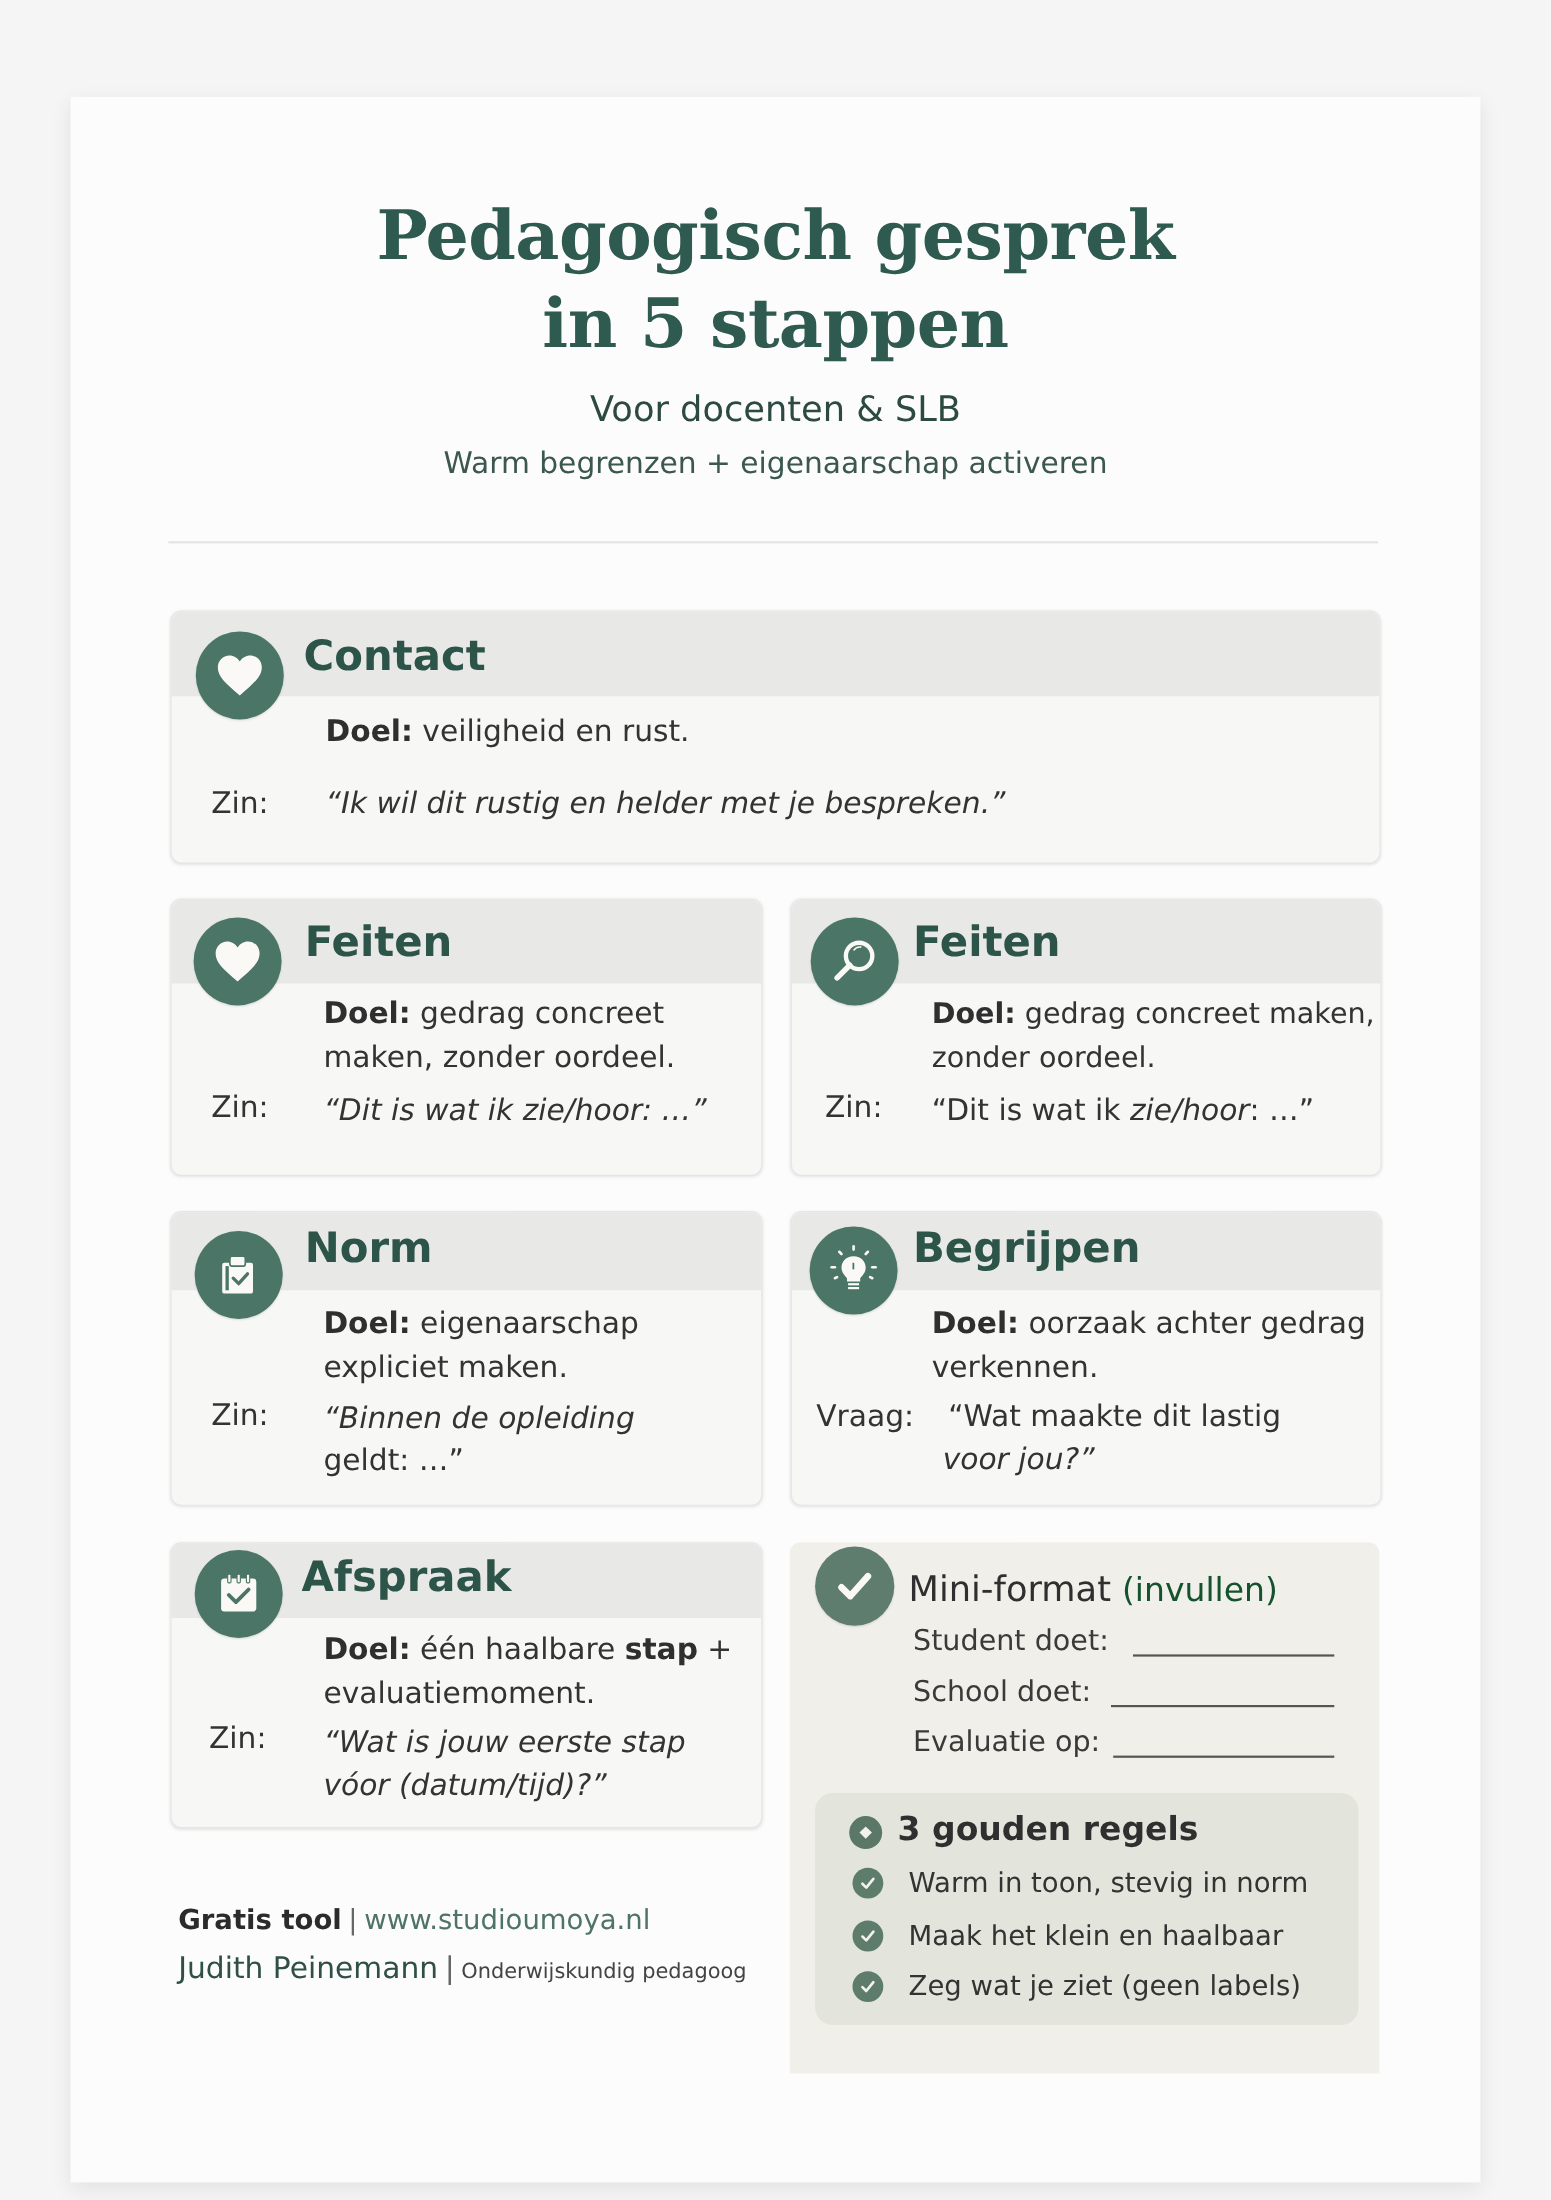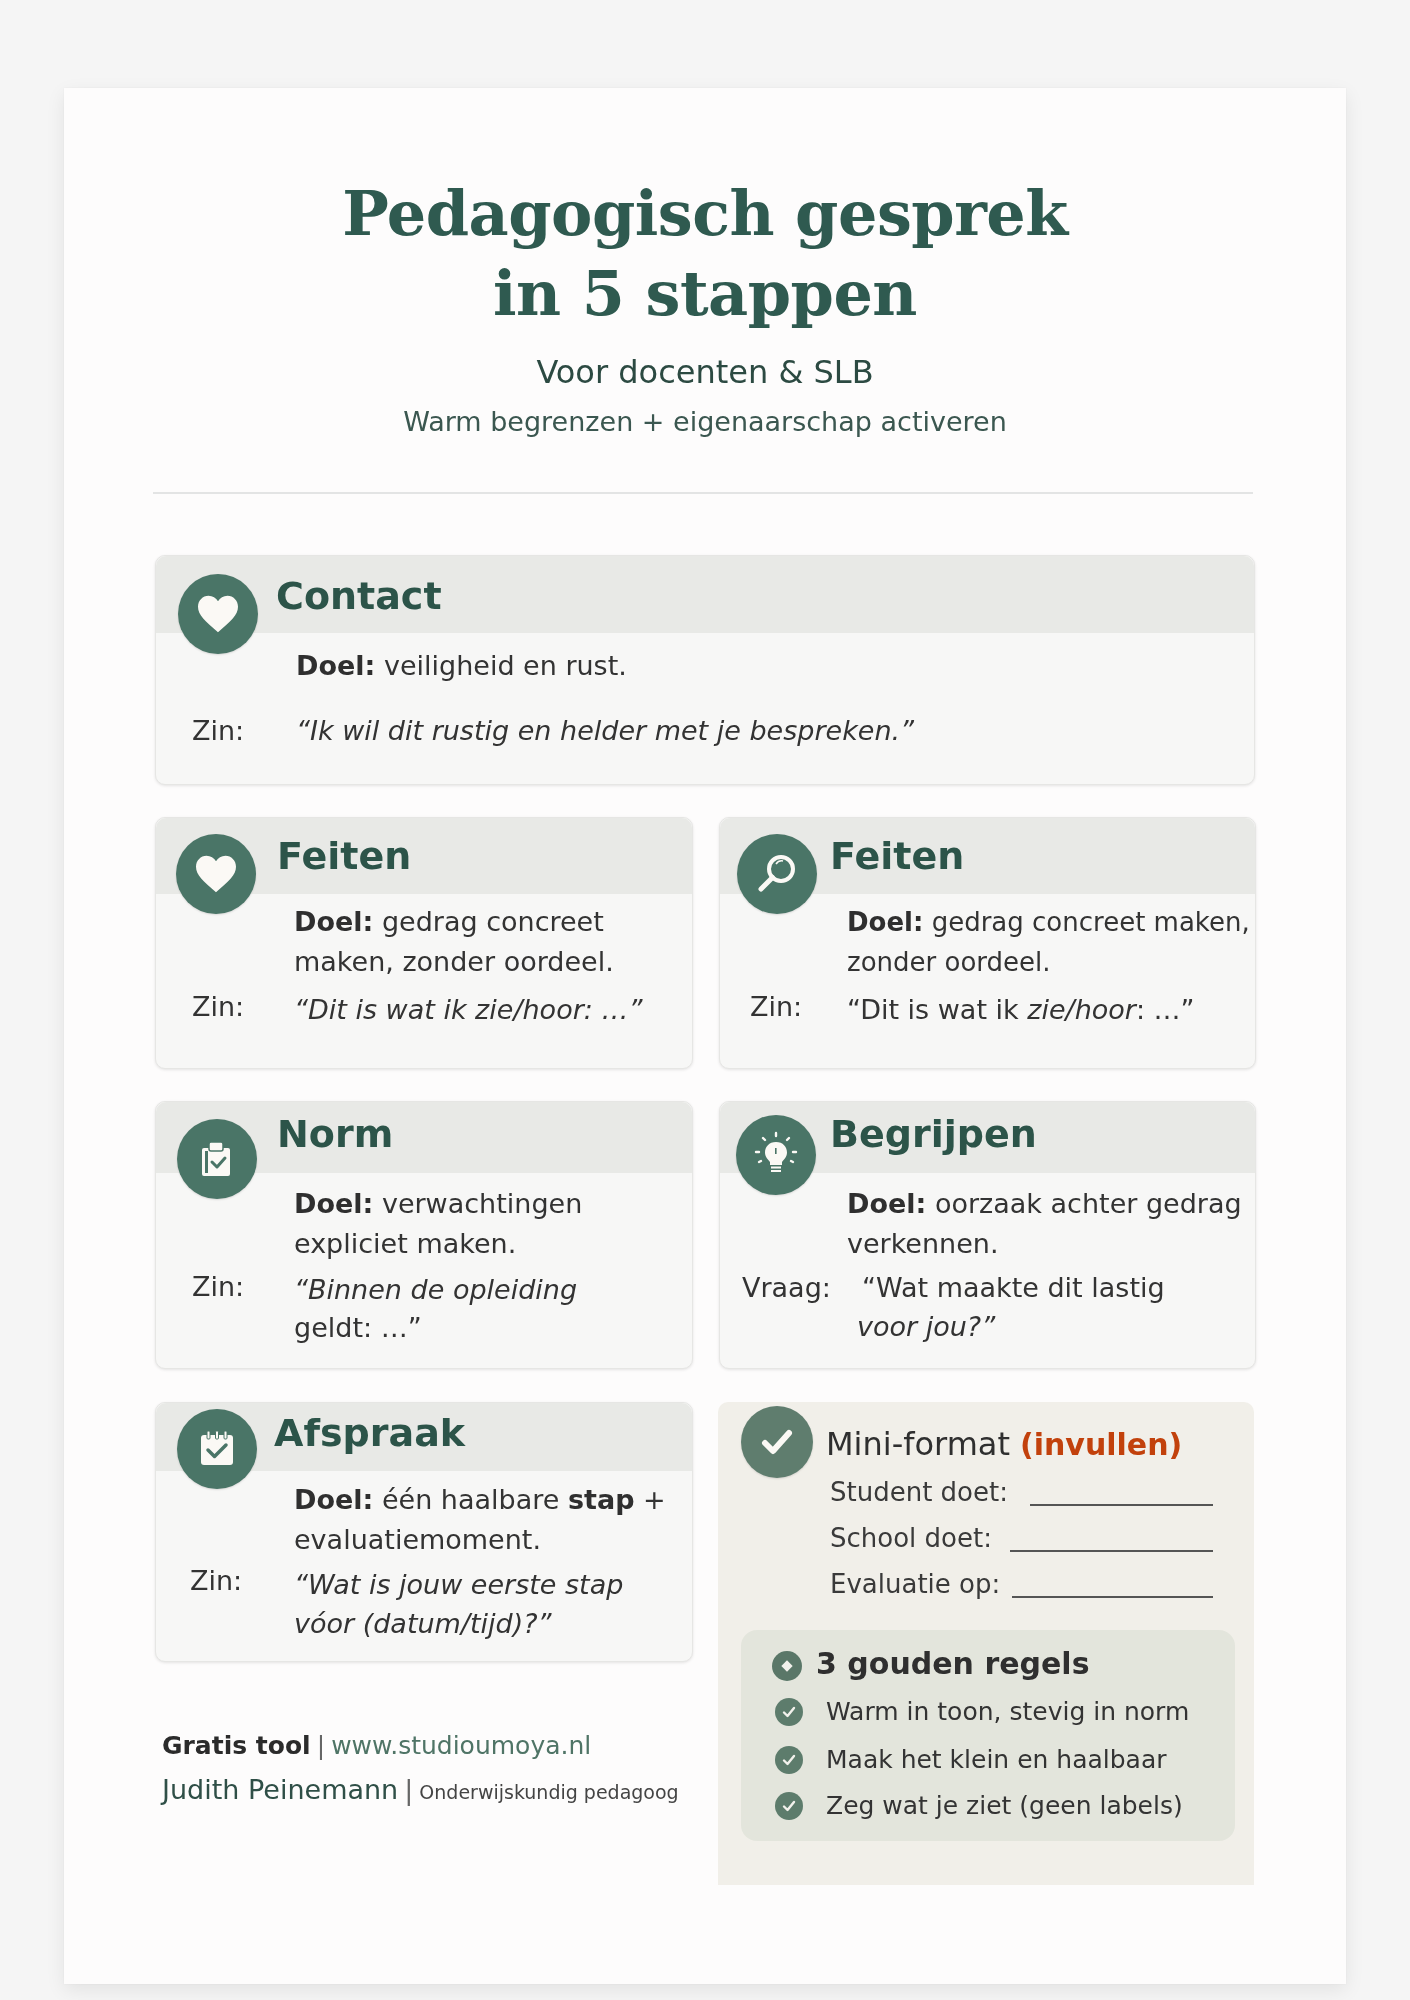--- a/index.html
+++ b/index.html
@@ -54,21 +54,21 @@
     position: absolute; font-size: 27px; line-height: 40px; color: #333; white-space: nowrap; margin-left: 16px;
   }
   .line b { color: #2f2f2f; }
   .label { position: absolute; font-size: 27px; line-height: 40px; color: #333; white-space: nowrap; }
   .quote { font-style: italic; }
   .mini {
     position: absolute; left: 718px; top: 1402px; width: 536px; height: 483px;
     background: #f1efe9; border-radius: 10px 10px 0 0;
   }
   .mini-head { position: absolute; left: 108px; top: 20px; font-size: 32px; line-height: 44px; color: #2f2f2f; white-space: nowrap; }
-  .mini-head .muted { color: #c2410c; font-size: 30px; margin-left: 10px; font-weight: bold; }
+  .mini-head .muted { color: #14532d; font-size: 30px; margin-left: 10px; }
   .field { position: absolute; left: 112px; font-size: 26px; line-height: 36px; color: #3a3a3a; white-space: nowrap; }
   .field .blank { position: absolute; top: 30px; height: 0; border-bottom: 2px solid #555; }
   .rules {
     position: absolute; left: 23px; top: 228px; width: 494px; height: 211px;
     background: #e3e5dc; border-radius: 16px;
   }
   .rules-head { position: absolute; left: 75px; top: 12px; font-size: 30px; font-weight: bold; color: #2f2f2f; line-height: 44px; white-space: nowrap; }
   .rule { position: absolute; left: 85px; font-size: 25px; line-height: 36px; color: #333; white-space: nowrap; }
   .bullet {
     position: absolute; width: 28px; height: 28px; border-radius: 50%; background: #5d7c6c;
@@ -131,21 +131,21 @@
   <svg width="50" height="50" viewBox="0 0 50 50">
       <circle cx="29" cy="20" r="12" fill="none" stroke="#fbf9f5" stroke-width="4"></circle>
       <line x1="20.5" y1="28.5" x2="9" y2="40" stroke="#fbf9f5" stroke-width="5" stroke-linecap="round"></line>
       <path d="M24 15 A7 7 0 0 1 31 12" fill="none" stroke="#fbf9f5" stroke-width="1.5"></path>
     </svg>
 </div>
 
 <div class="card" style="left:155px; top:1101px; width:536px; height:266px;">
   <div class="band" style="height:71px;"></div>
   <div class="heading" style="left:121px; top:8px;">Norm</div>
-  <div class="line" style="left:122px; top:82px;"><b>Doel:</b> <span>verwachtingen</span></div>
+  <div class="line" style="left:122px; top:82px;"><b>Doel:</b> <span>eigenaarschap</span></div>
   <div class="line" style="left:122px; top:122px;">expliciet maken.</div>
   <div class="label" style="left:36px; top:165px;">Zin:</div>
   <div class="line quote" style="left:122px; top:168px;">“Binnen de opleiding</div>
   <div class="line quote" style="left:122px; top:206px; font-style:normal;">geldt: …”</div>
 </div>
 <div class="icon-circle" style="left:177px; top:1119px;">
   <svg width="46" height="46" viewBox="0 0 46 46">
       <rect x="8" y="12" width="28" height="28" rx="2" fill="#fbf9f5"></rect>
       <rect x="15" y="6" width="14" height="9" rx="2" fill="#fbf9f5" stroke="#4a7567" stroke-width="1.5"></rect>
       <rect x="11" y="15" width="3" height="22" fill="#4a7567"></rect>

